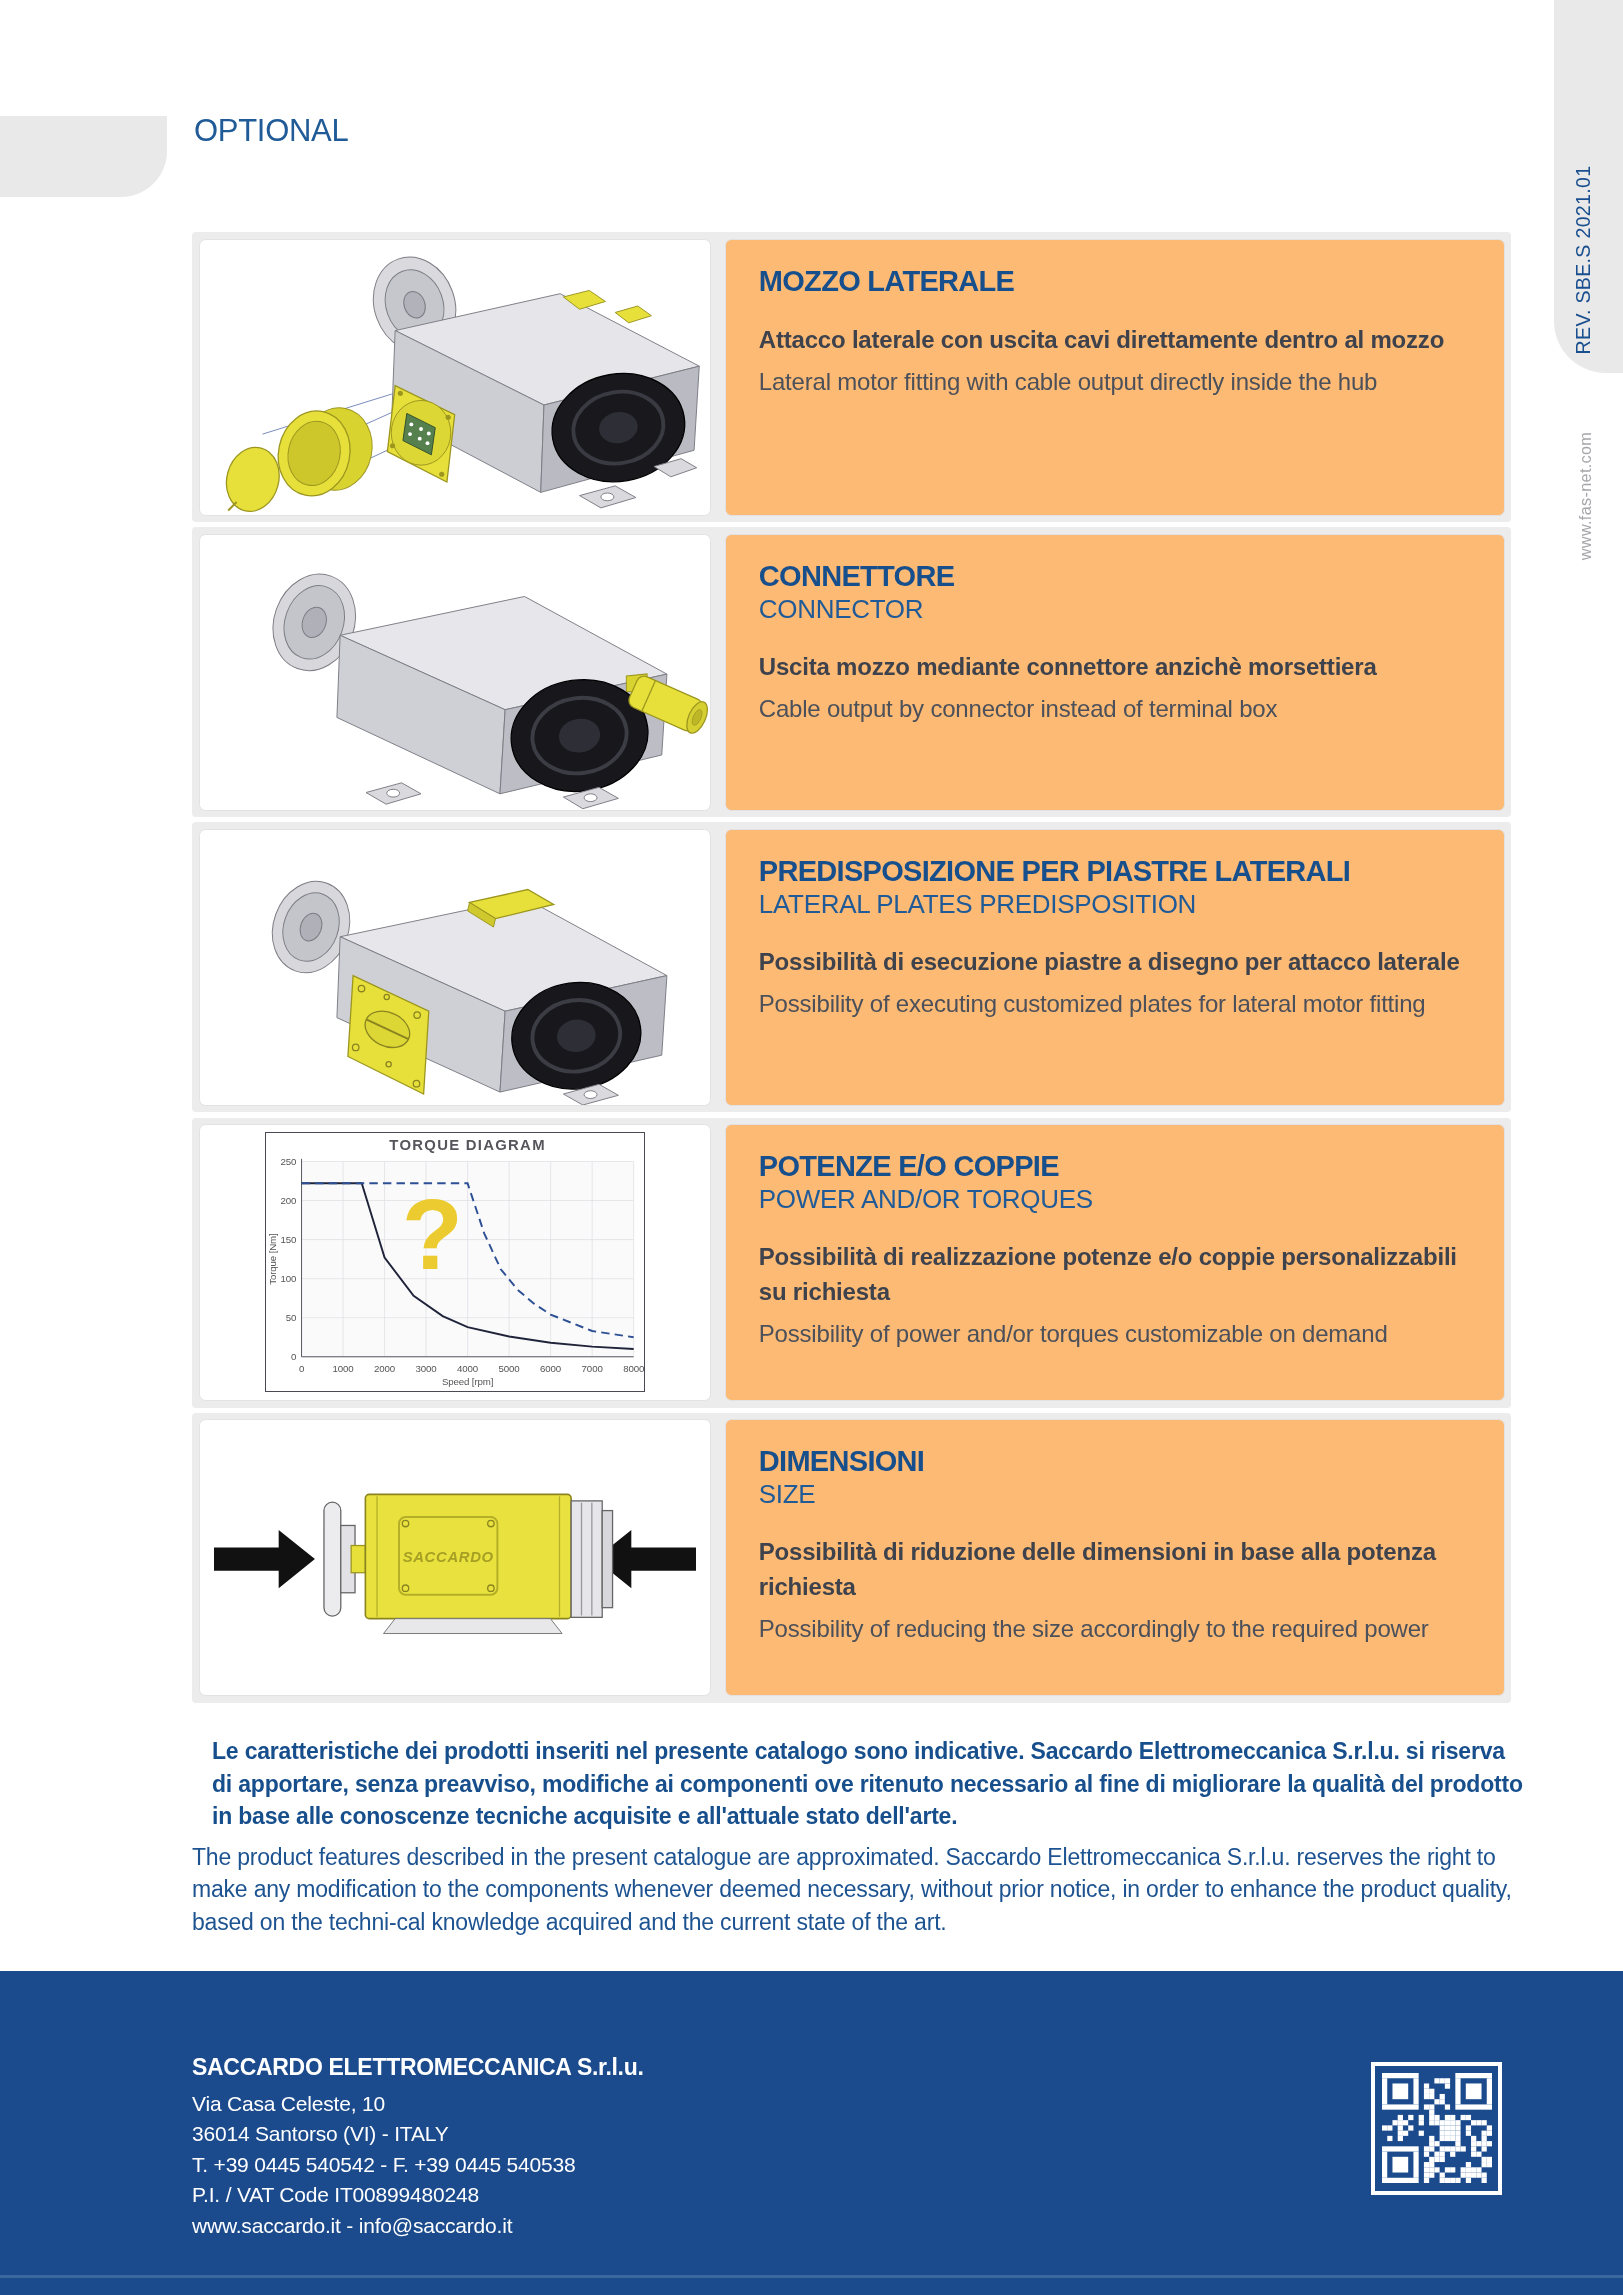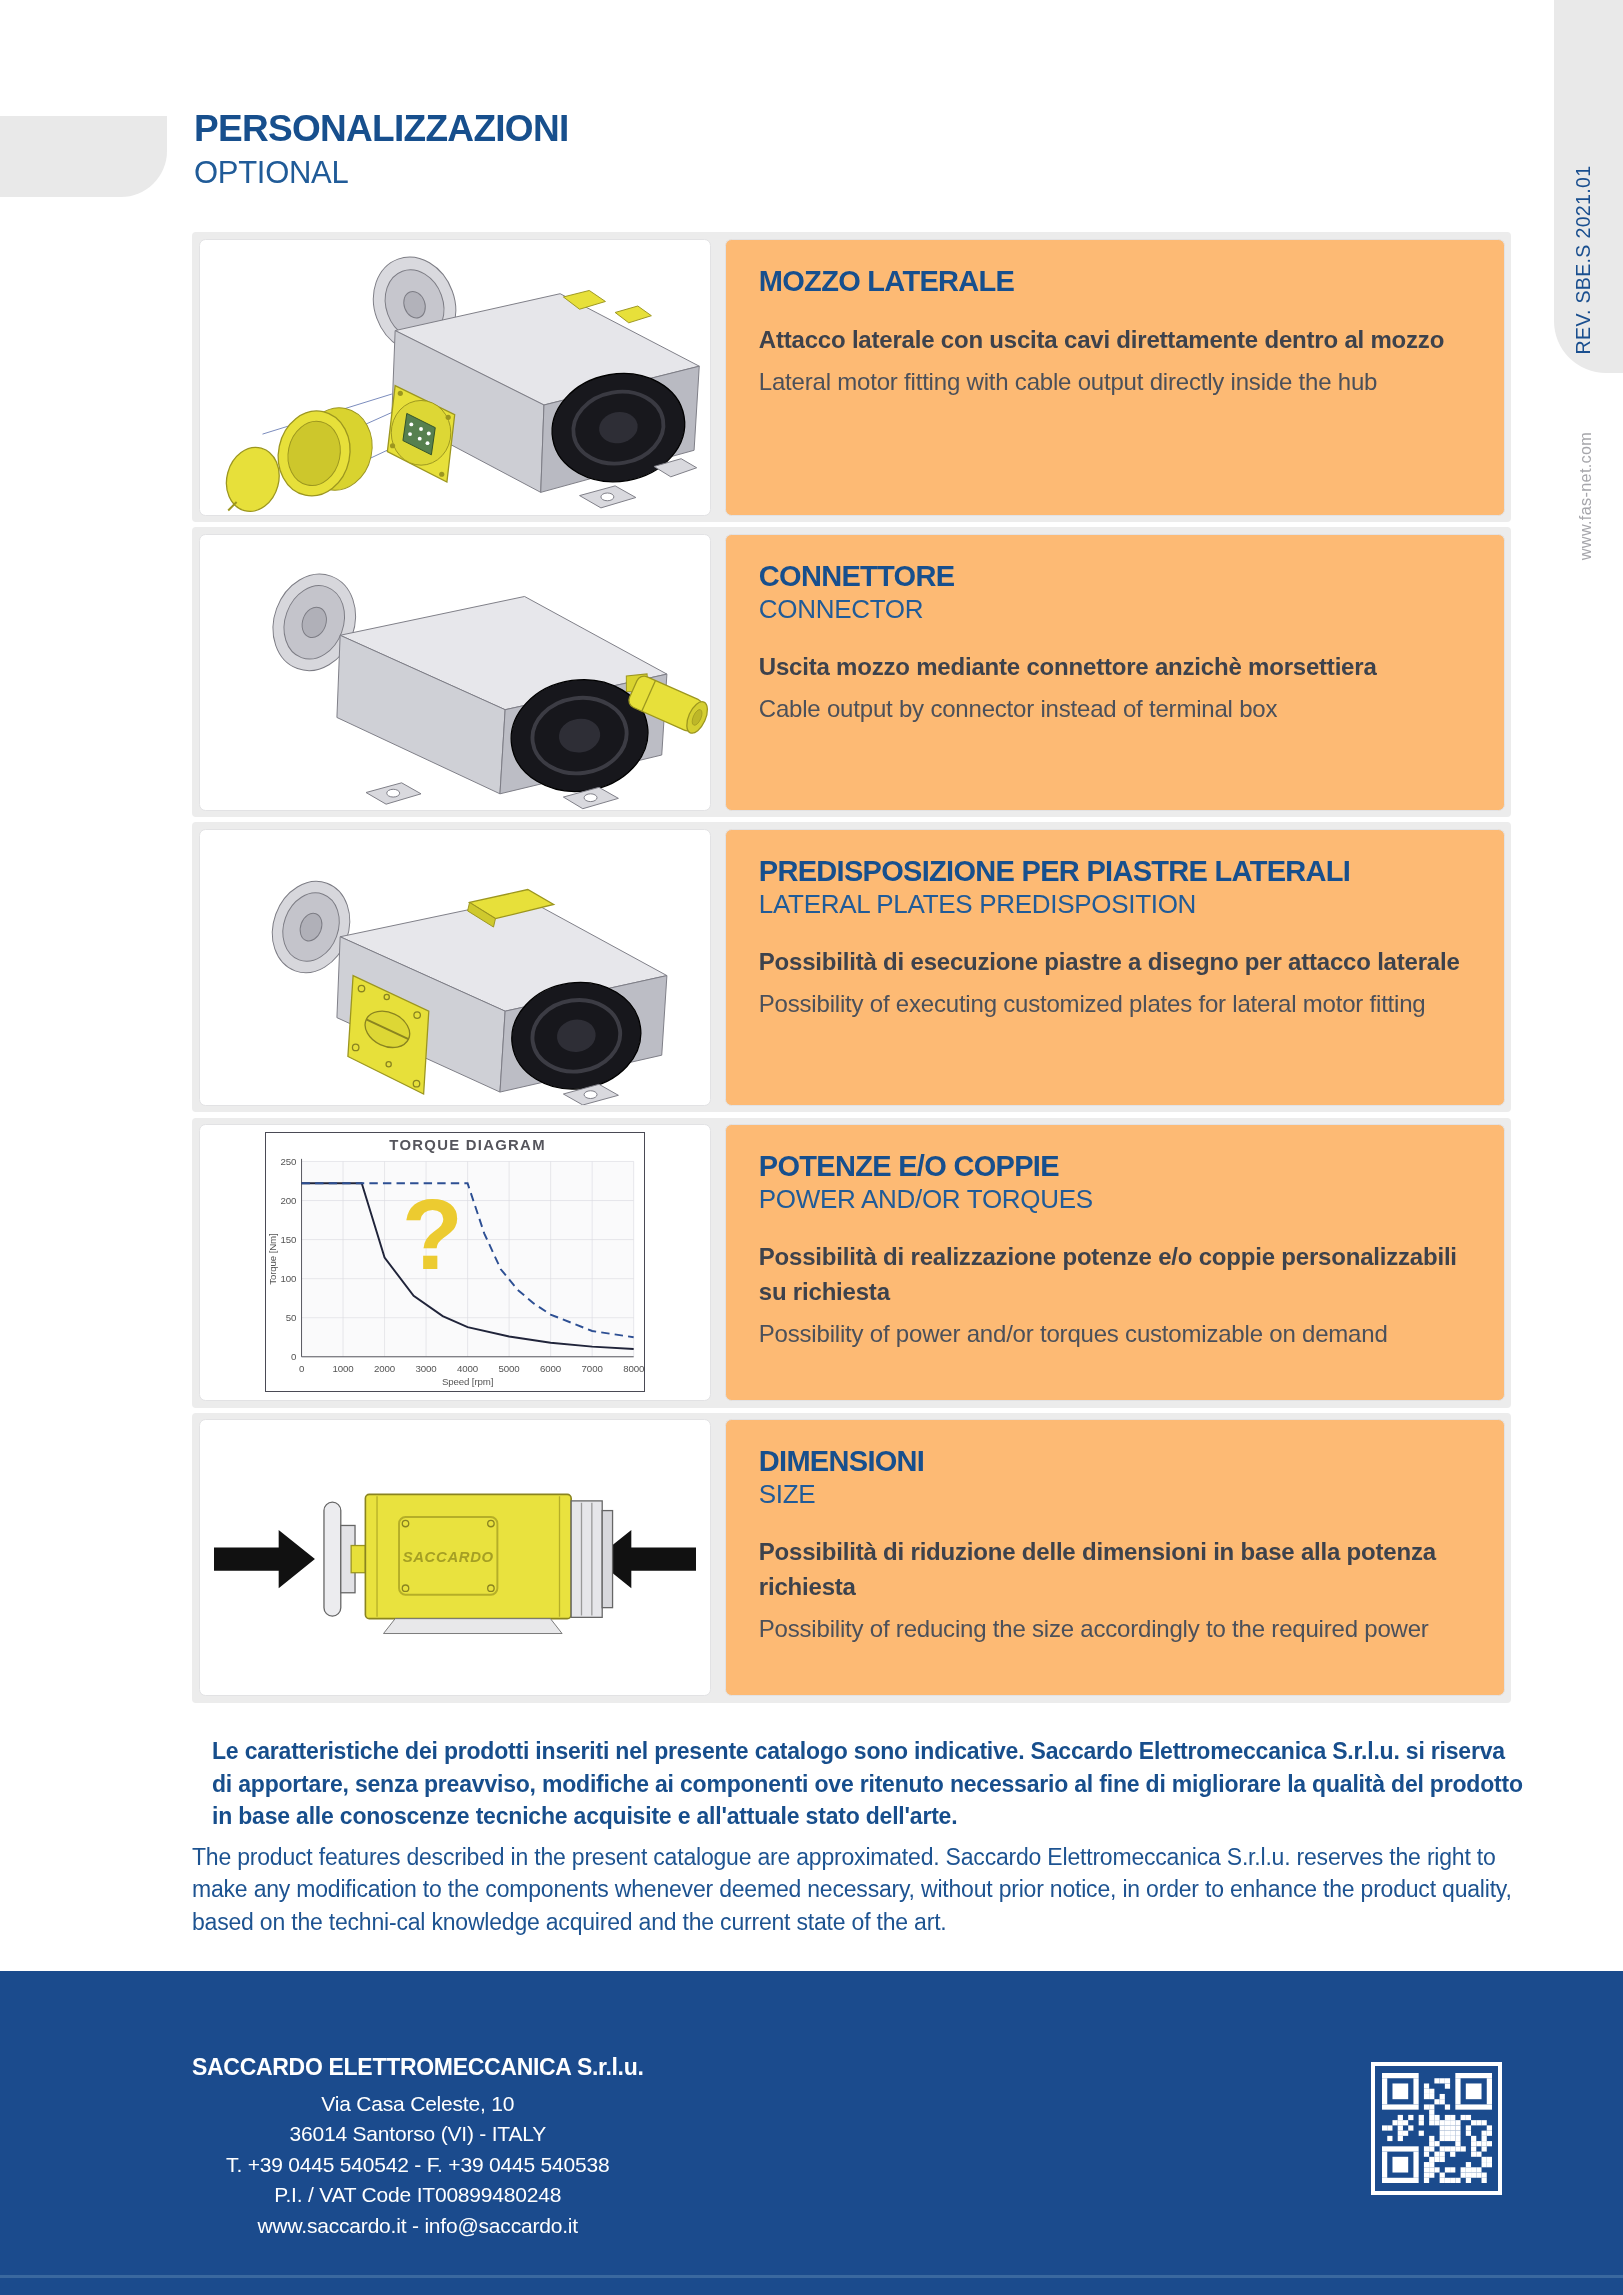--- a/index.html
+++ b/index.html
@@ -40,37 +40,36 @@
   .clabel{font-size:15px;fill:#555;font-family:"Liberation Sans",sans-serif;}
   .qmark{font-size:155px;font-weight:bold;fill:#eccb30;font-family:"Liberation Sans",sans-serif;}
   
   .disclaimer{position:absolute;left:192px;top:1735px;width:1332px;}
   .disc-it{font-size:23px;font-weight:bold;color:#174e8c;line-height:1.42;margin-left:20px;}
   .disc-en{font-size:23px;font-weight:normal;color:#1d5391;line-height:1.42;margin-top:7.8px;}
   
   .footer{position:absolute;left:0;top:1971px;width:1623px;height:325px;background:#1b4b8d;}
   .footer-info{position:absolute;left:192px;top:83px;color:#ffffff;}
   .company{font-size:23px;font-weight:bold;letter-spacing:-0.3px;margin-bottom:7.8px;}
-  .fline{font-size:21px;font-weight:normal;line-height:1.45;letter-spacing:-0.2px;text-align:center;}
+  .fline{font-size:21px;font-weight:normal;line-height:1.45;letter-spacing:-0.2px;}
   .qr{position:absolute;left:1371px;top:91px;border:4.6px solid #ffffff;padding:6.5px;}
   .bottom-stripe{position:absolute;left:0;top:2275px;width:1623px;height:3.3px;background:#3a689f;}
   .ill-stroke{stroke:#7c7c84;stroke-width:1.5;}
 </style>
 </head>
 <body>
 
 <div class="page">
 
   <div class="tab-left"></div>
   <div class="tab-right"></div>
   <div class="rev-vert">REV. SBE.S 2021.01</div>
   <div class="fas-vert">www.fas-net.com</div>
 
   <div class="header">
-    <h1>PERSONALIZZAZIONI</h1>
     <h2>OPTIONAL</h2>
   </div>
 
   <div class="content">
 
     <div class="row">
       <div class="row-media">
         <svg viewBox="0 0 785 425">
           <line x1="120" y1="345" x2="305" y2="262" stroke="#7788bb" stroke-width="1.5"></line>
           <line x1="150" y1="390" x2="330" y2="305" stroke="#7788bb" stroke-width="1.5"></line>

